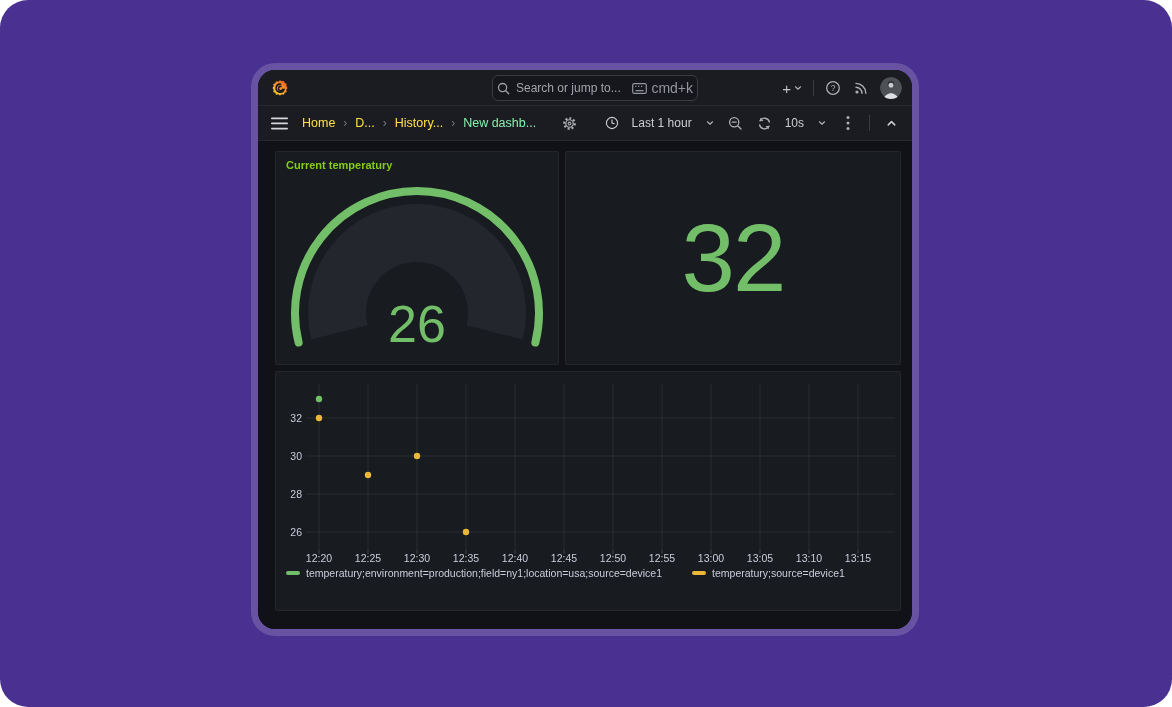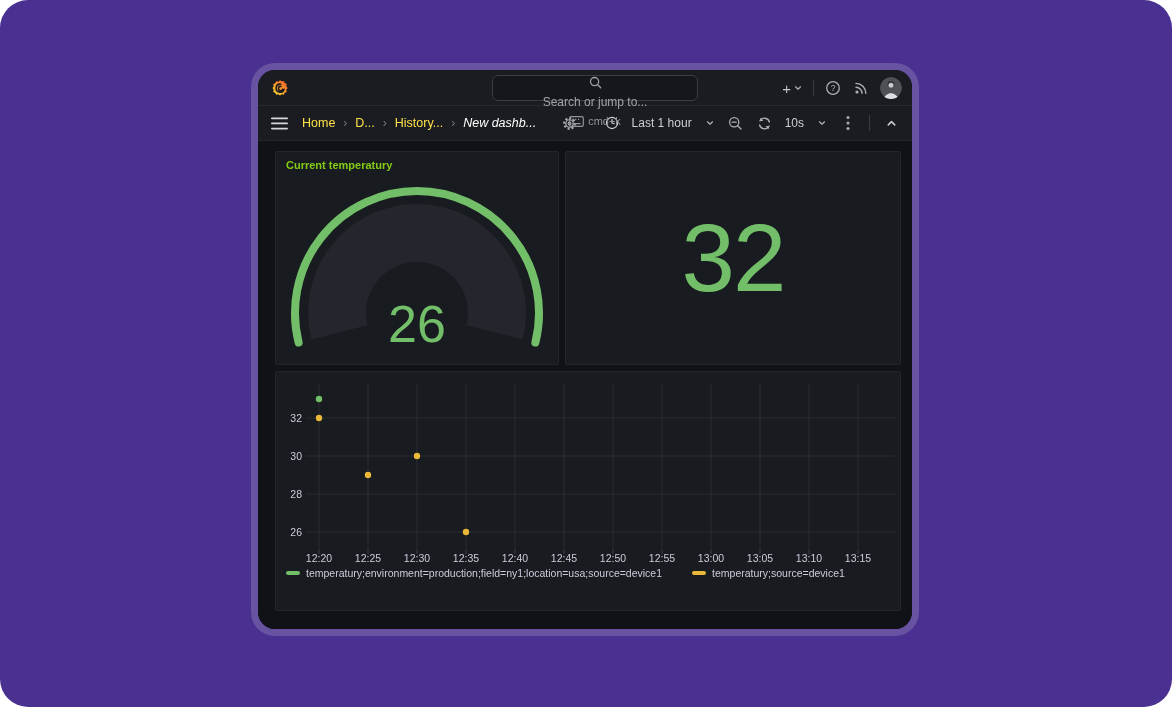--- a/index.html
+++ b/index.html
@@ -11,36 +11,36 @@
             border-radius:24px; background:rgba(255,255,255,0.17); padding:7px; }
   .window-inner { width:100%; height:100%; border-radius:17px; background:#111217;
                   overflow:hidden; display:flex; flex-direction:column; color:#D5D6D9; font-size:12px; }
 
   
   .topbar { height:36px; flex:none; background:#1A1C21; display:flex; align-items:center;
             padding:0 13px; position:relative; border-bottom:1px solid rgba(255,255,255,0.06); }
   .logo { width:18px; height:18px; display:flex; align-items:center; }
   .searchbox { position:absolute; left:234px; width:206px; height:26px; top:5px;
                background:#15171C; border:1px solid #3A3C42; border-radius:6px;
-               display:flex; align-items:center; padding:0 4px; gap:6px; color:#9EA0A6; cursor:text;flex-direction:column; }
+               display:flex; align-items:center; padding:0 4px; gap:6px; color:#9EA0A6; cursor:text; }
   .searchbox .ph { flex:1; font-size:12px; color:#A2A4AA; white-space:nowrap; }
-  .kbd-hint { display:flex; align-items:center; gap:4px; color:#92959B; font-size:11px; white-space:nowrap; }
+  .kbd-hint { display:flex; align-items:center; gap:4px; color:#92959B; font-size:14px; white-space:nowrap; }
   .top-actions { position:absolute; right:10px; top:0; height:36px; display:flex; align-items:center; gap:10px; }
   .icon-btn { display:flex; align-items:center; justify-content:center; min-width:18px; height:24px;
               color:#ADAFB4; cursor:pointer; border-radius:4px; }
   .plus-group { display:flex; align-items:center; gap:2px; color:#C2C4C8; font-size:15px; cursor:pointer; }
   .vdiv { width:1px; height:16px; background:rgba(255,255,255,0.14); }
   .avatar { width:22px; height:22px; border-radius:50%; overflow:hidden; flex:none; cursor:pointer; }
 
   
   .toolbar { height:35px; flex:none; background:#1A1C21; display:flex; align-items:center;
              padding:0 12px; border-bottom:1px solid rgba(255,255,255,0.05); }
   .crumbs { display:flex; align-items:center; gap:8px; margin-left:14px; white-space:nowrap; }
   .crumb { color:#fde047; font-size:12.5px; cursor:pointer; }
-  .crumb.muted { color:#ffffff; cursor:default;font-style:italic; }
+  .crumb.muted { color:#86efac; cursor:default; }
   .crumb-sep { color:#74767C; font-size:12px; }
   .toolbar-right { margin-left:auto; display:flex; align-items:center; gap:12px; }
   .tool-label { color:#CDCED2; font-size:12px; display:flex; align-items:center; gap:13px; cursor:pointer; }
 
   
   .dashboard { flex:1; background:#111217; padding:10px 9px 0 17px;
                display:grid; grid-template-columns:284px 336px; grid-template-rows:214px 240px; gap:6px; }
   .panel { background:#181B1F; border:1px solid #24262C; border-radius:2px; overflow:hidden;
            display:flex; flex-direction:column; }
   .panel-title { padding:7px 10px 0 10px; font-size:11px; color:#84cc16; flex:none; cursor:pointer; }

